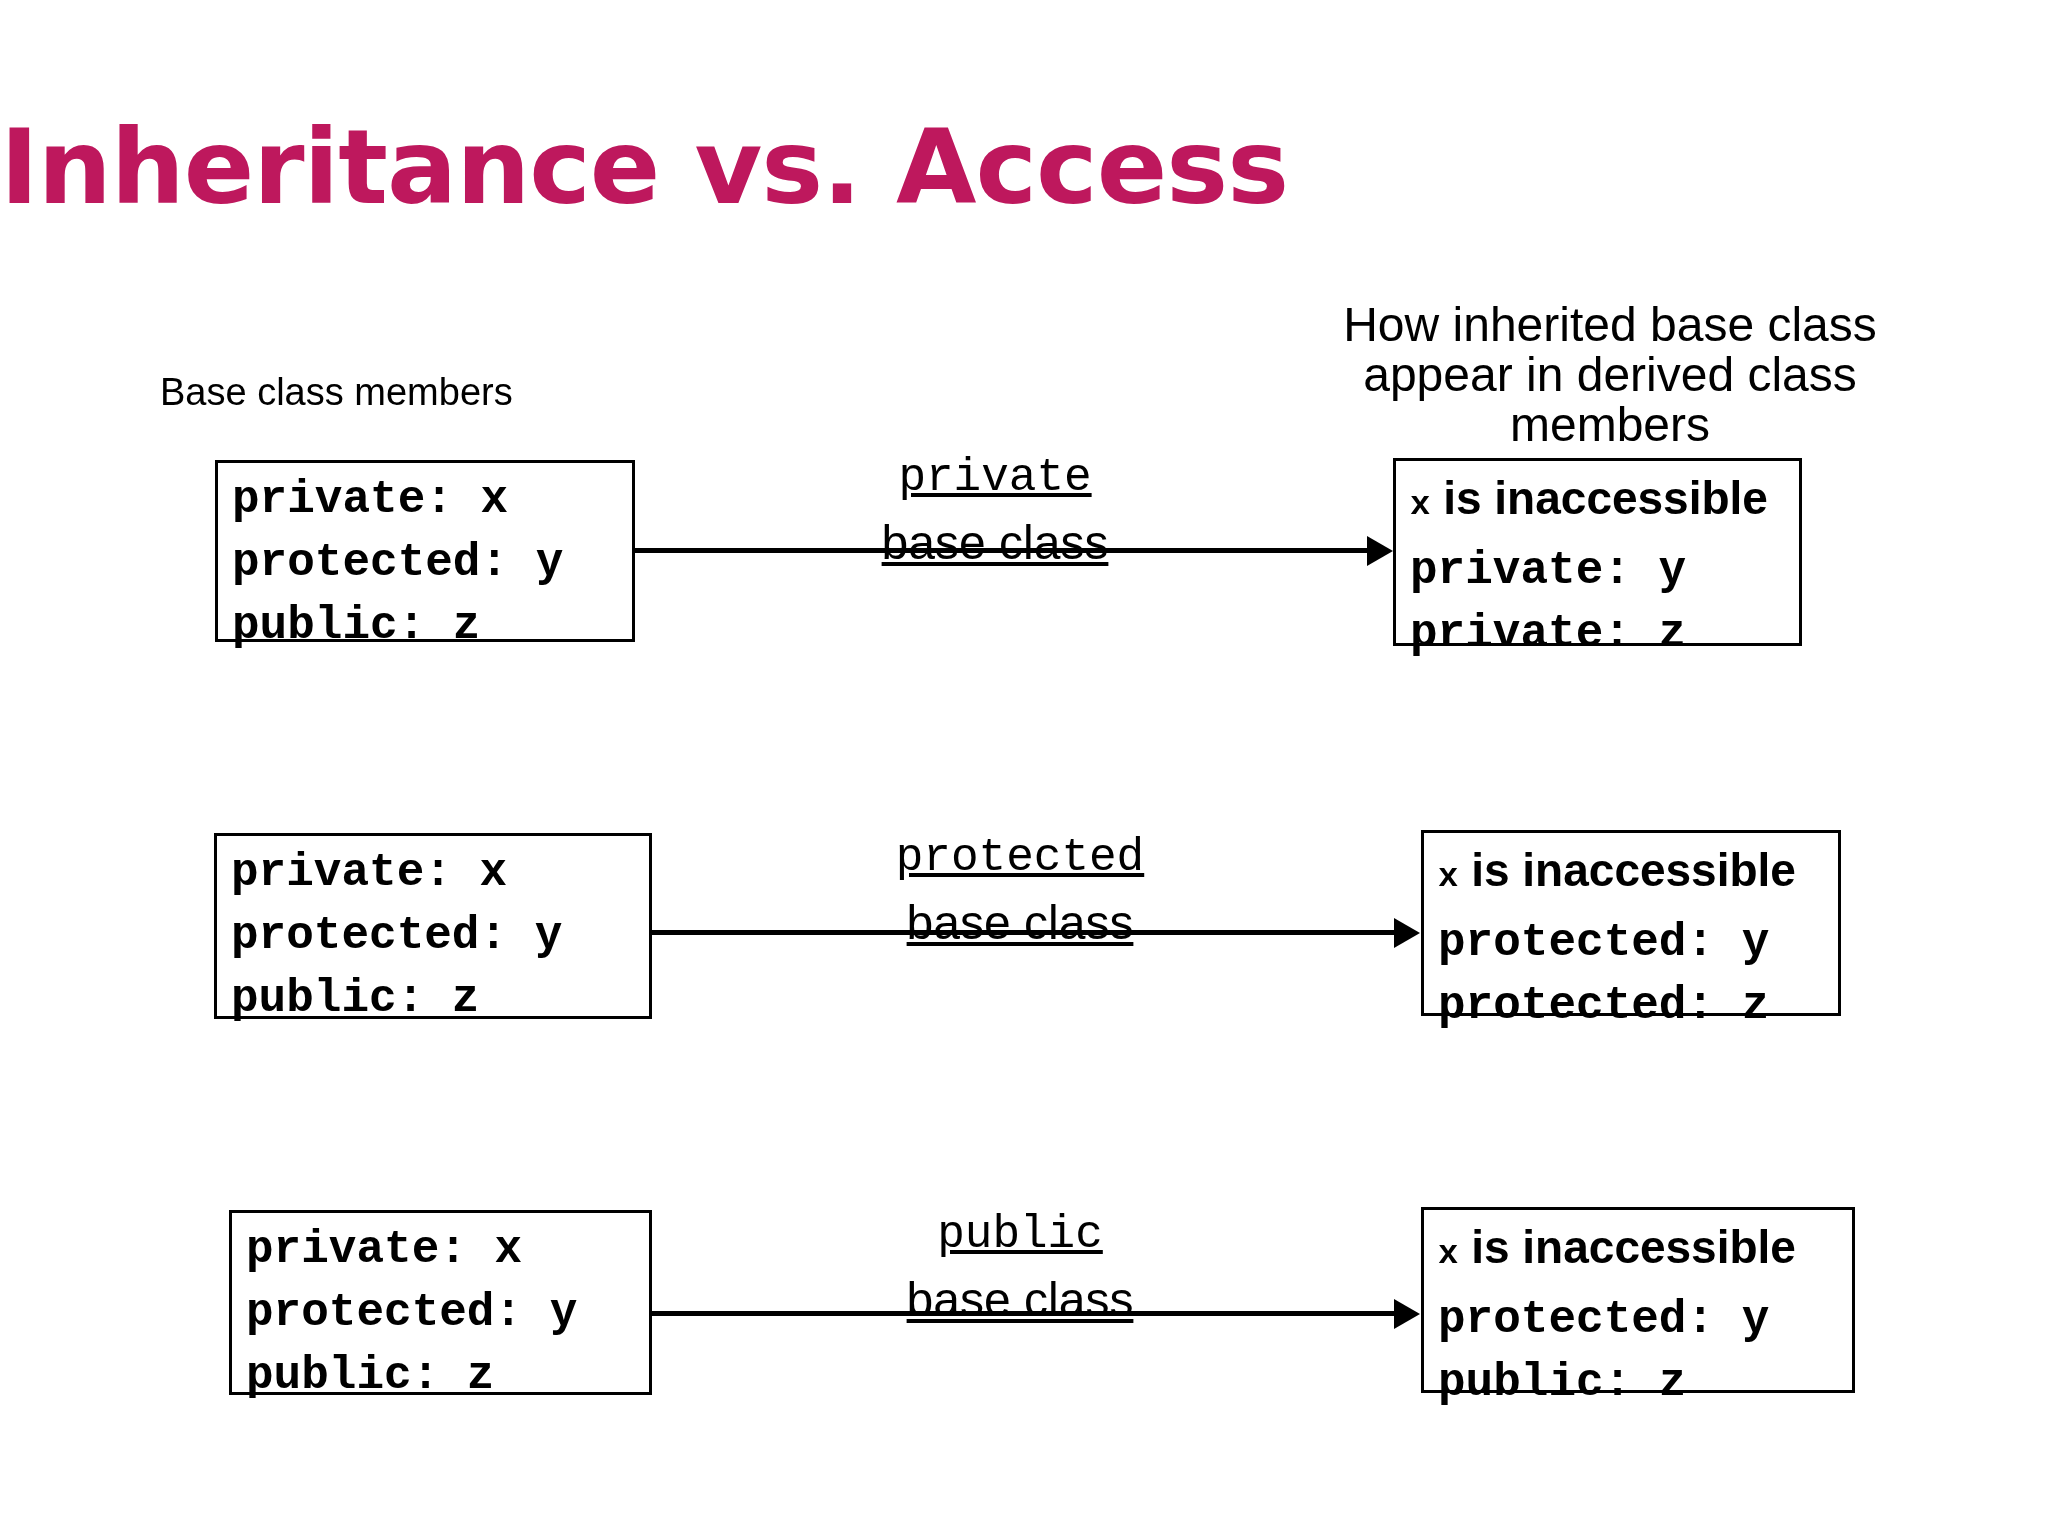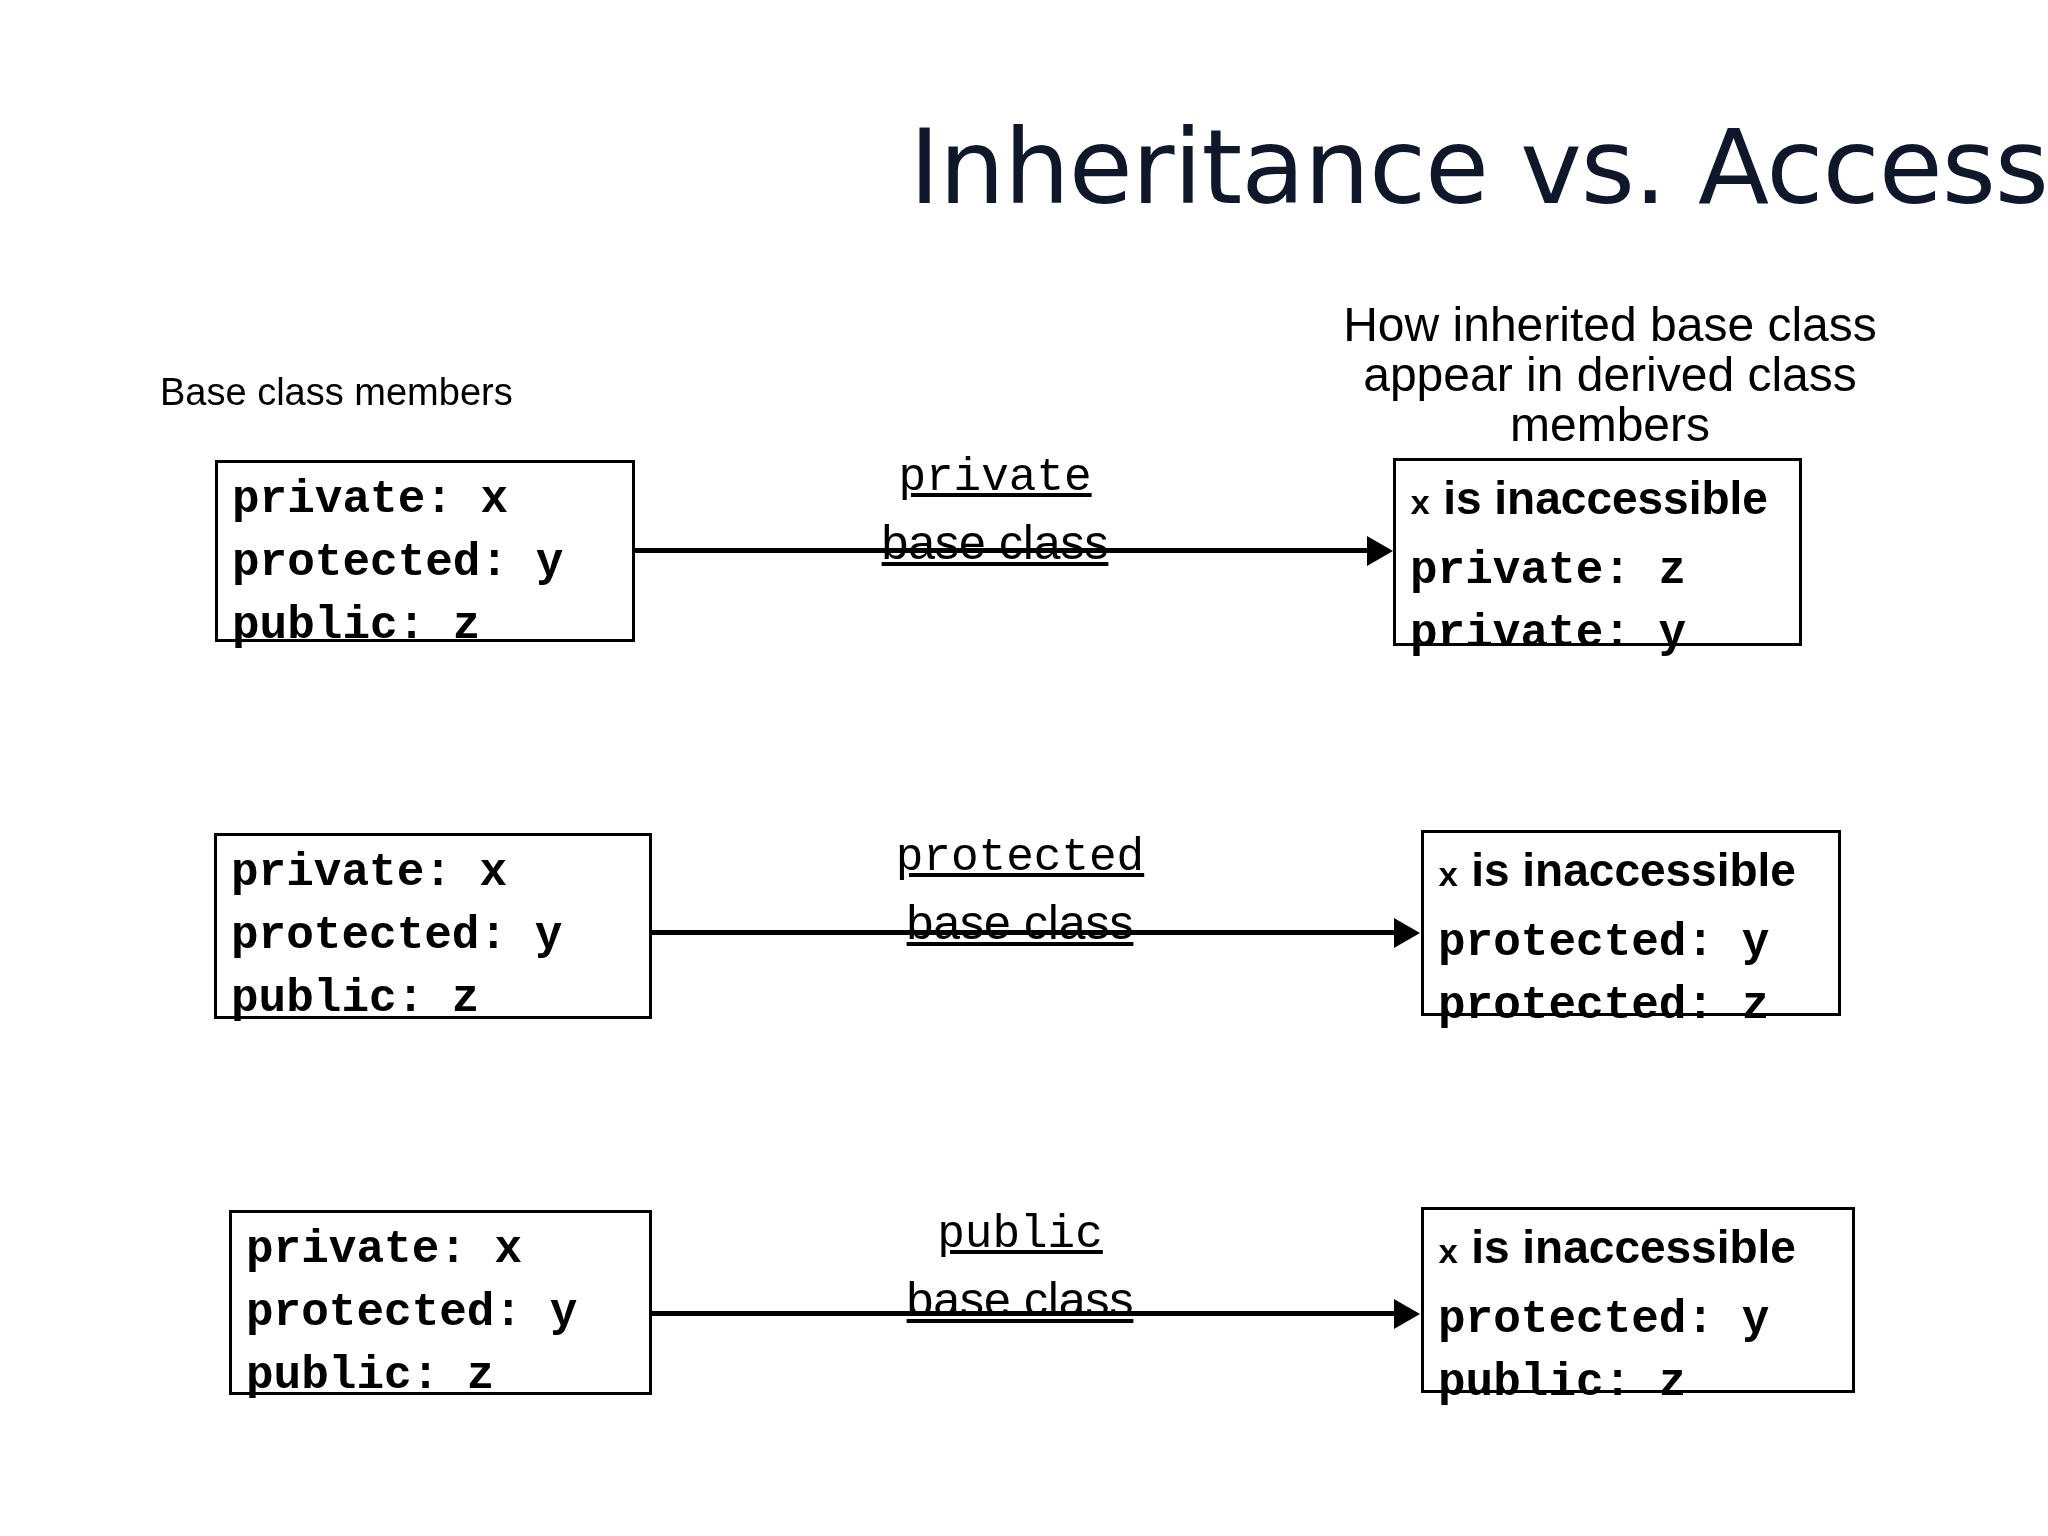--- a/index.html
+++ b/index.html
@@ -16,27 +16,27 @@
     font-family: "Liberation Sans", sans-serif;
     color: #000000;
   }
 
   
   .title {
     position: absolute;
     left: 0;
     top: 108px;
     width: 2048px;
-    text-align: right;
+    text-align: left;
     font-family: "DejaVu Sans", sans-serif;
-    font-weight: 400;
+    font-weight: 700;
     font-size: 104px;
     letter-spacing: -1px;
     line-height: 1.15;
-    color: #0f172a;
+    color: #be185d;
     white-space: nowrap;
   }
 
   
   .col-header-left {
     position: absolute;
     left: 160px;
     top: 372px;
     font-family: "Liberation Sans", sans-serif;
     font-size: 38px;
@@ -149,22 +149,22 @@
 
   <div class="arrow-label" style="left:795px; top:455px; width:400px;">
     <span class="kw">private</span>
     <span class="bc">base class</span>
   </div>
 
   <div class="box" style="left:1393px; top:458px; width:409px; height:188px;">
     <div class="mixed-line">
       <span class="mono-ident">x</span><span class="sans-text"> is inaccessible</span>
     </div>
+    <div class="code-line">private: y</div>
     <div class="code-line">private: z</div>
-    <div class="code-line">private: y</div>
   </div>
 
   <div class="box" style="left:214px; top:833px; width:438px; height:186px;">
     <div class="code-line">private: x</div>
     <div class="code-line">protected: y</div>
     <div class="code-line">public: z</div>
   </div>
 
   <div class="arrow-line" style="left:652px; top:930px; width:742px;"></div>
   <div class="arrow-head" style="left:1394px; top:918px;"></div>

